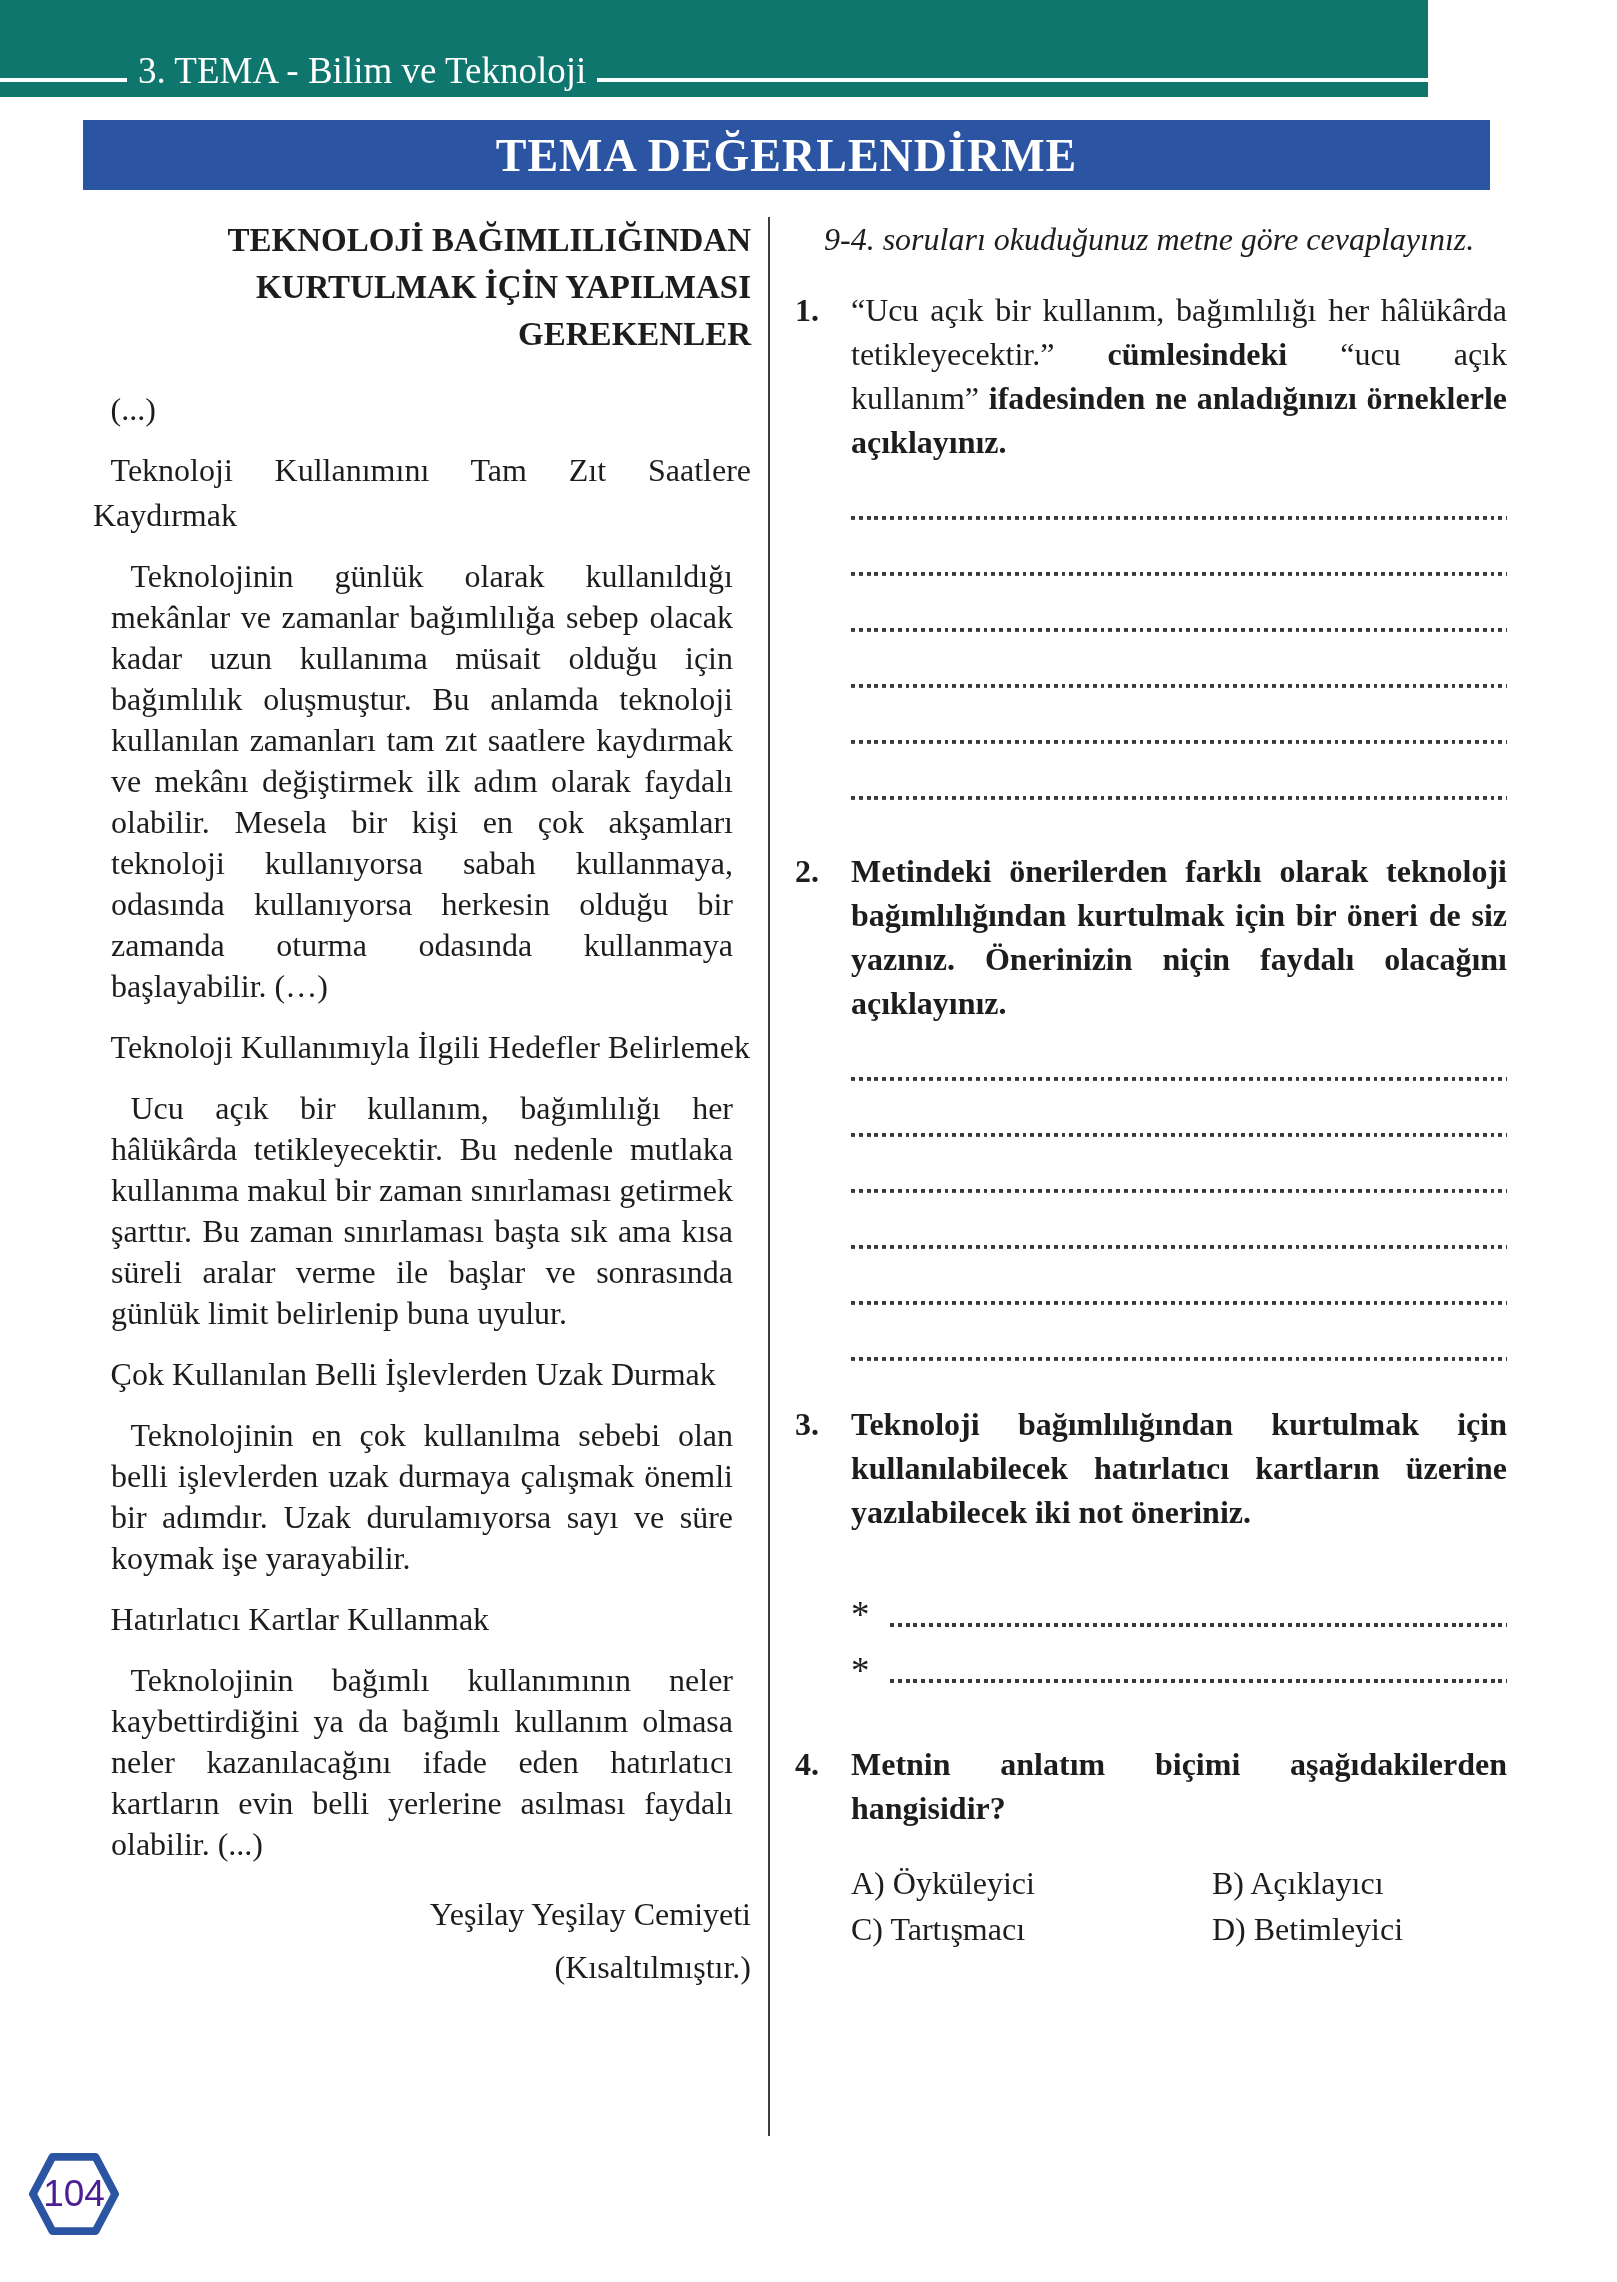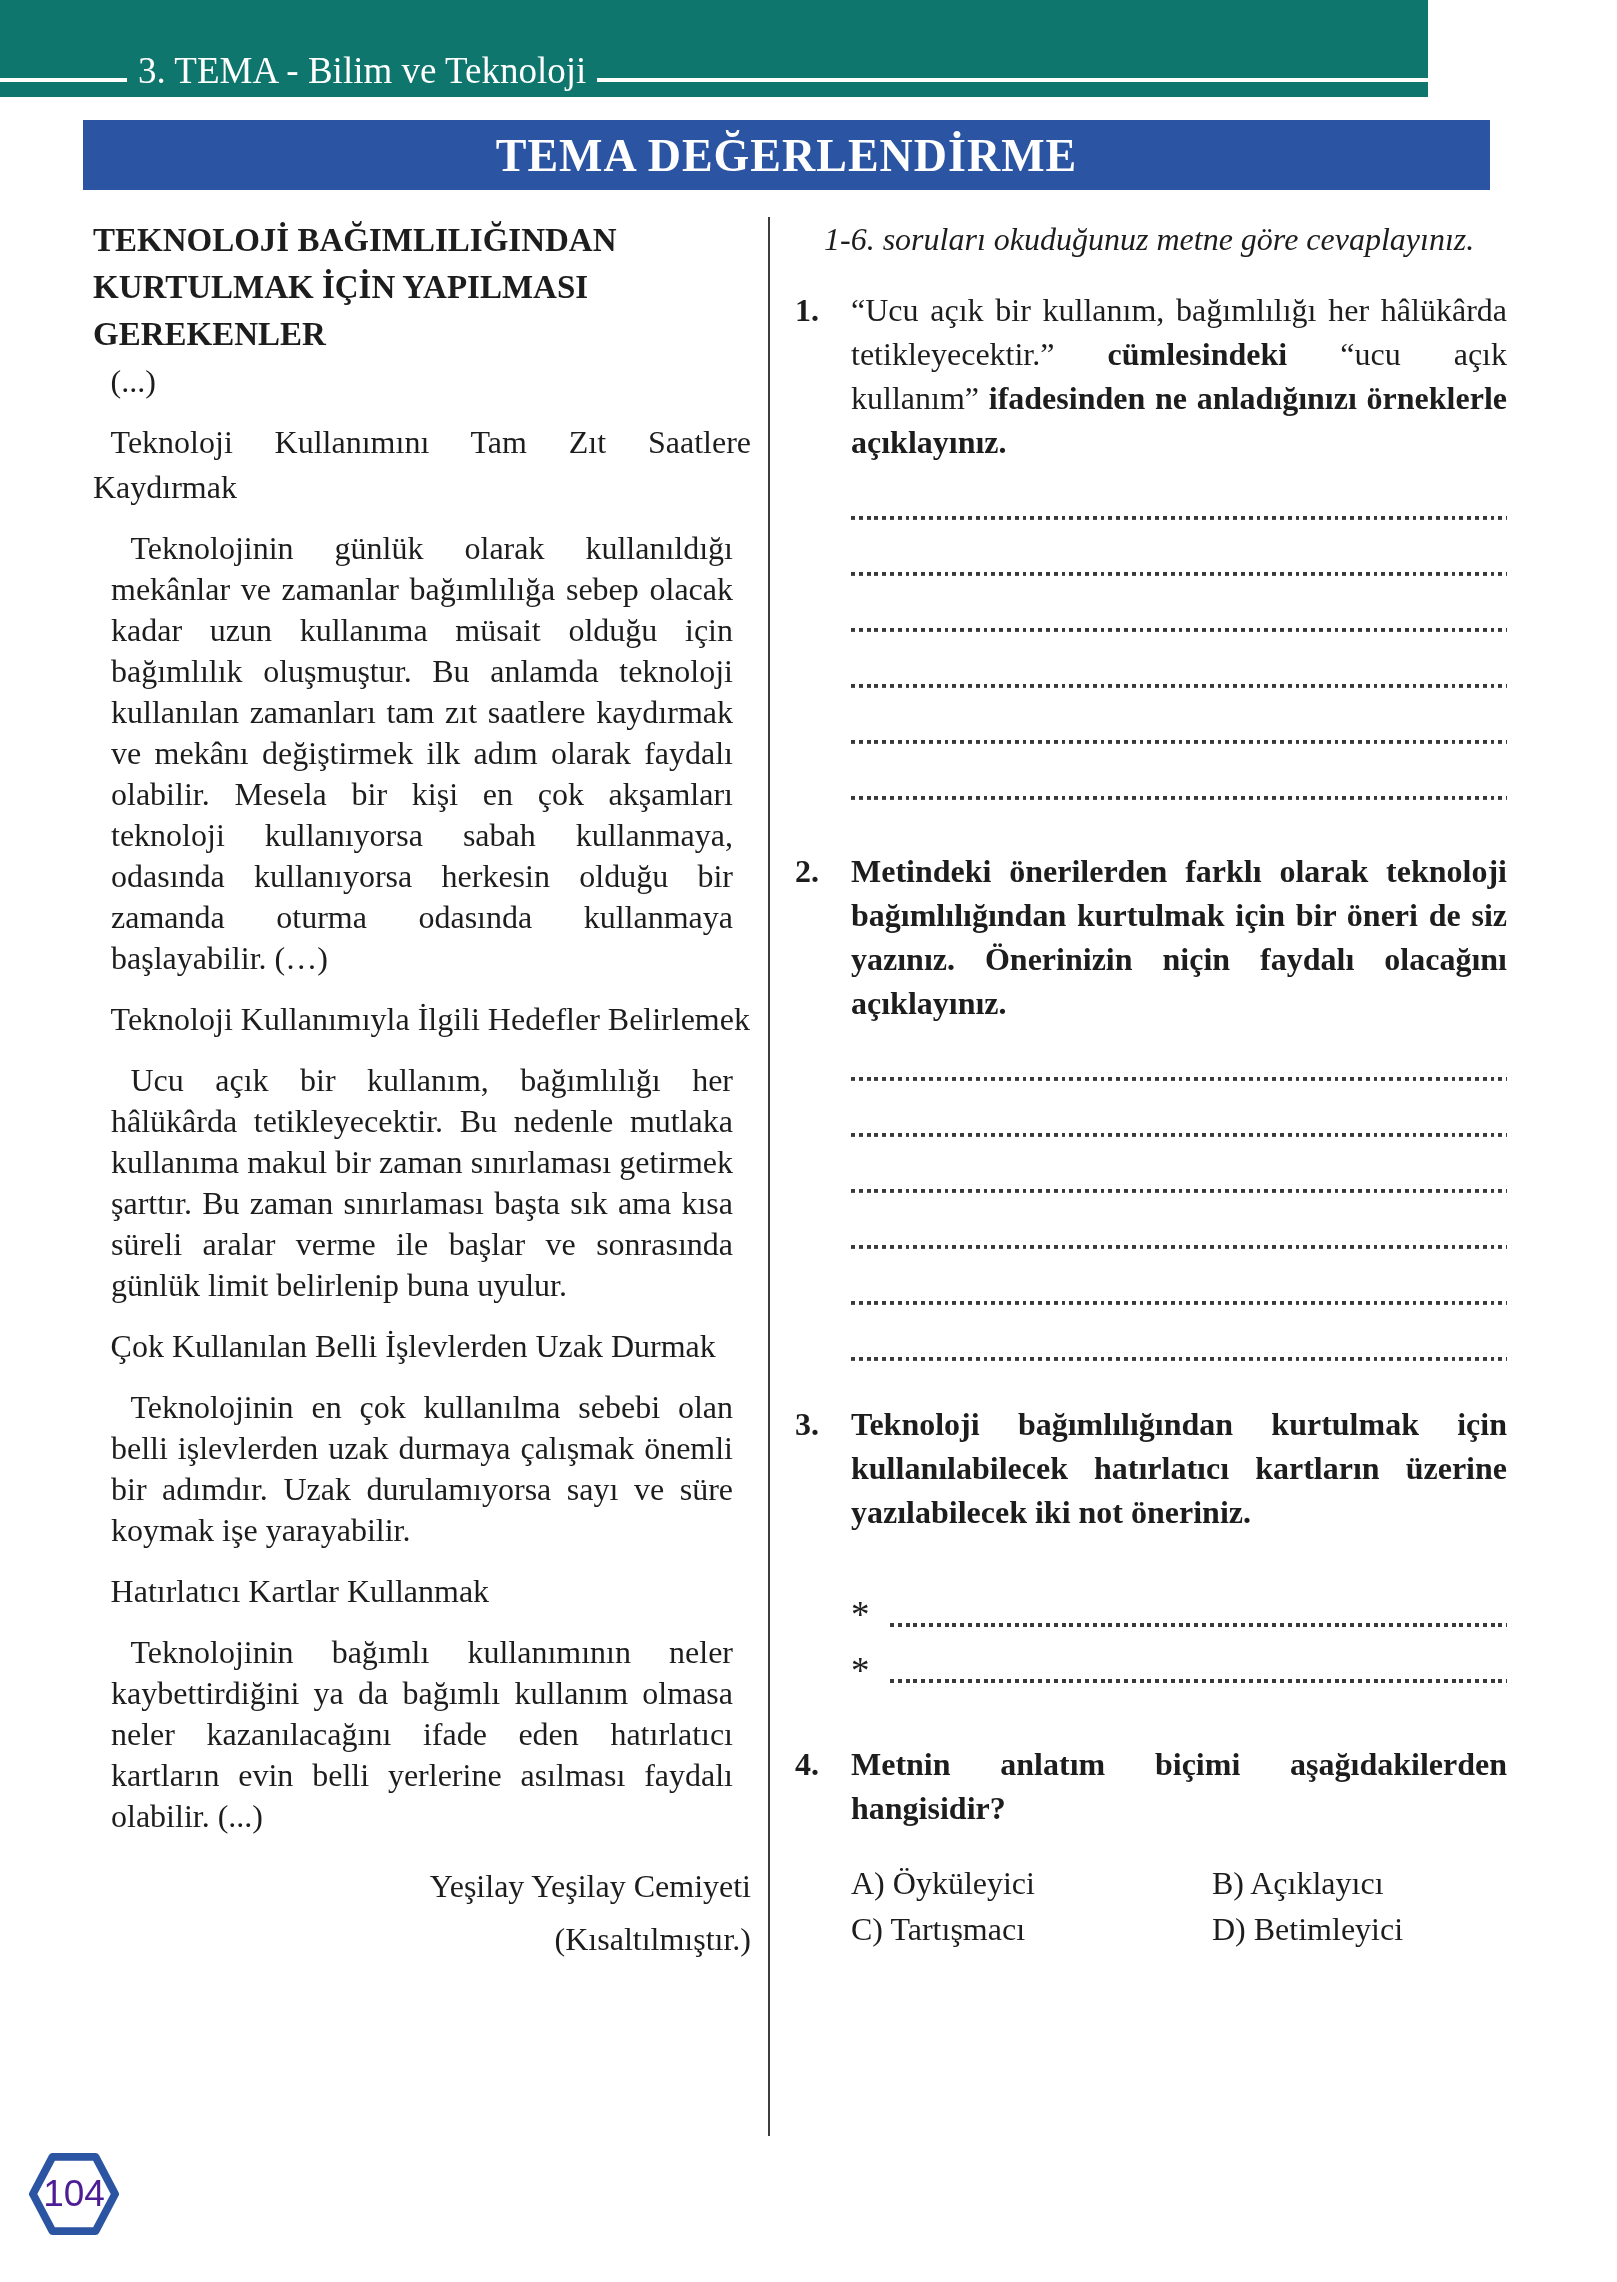--- a/index.html
+++ b/index.html
@@ -25,22 +25,22 @@
   .banner .btitle { font-size:46px; font-weight:bold; color:#ffffff; letter-spacing:1px; }
 
   
   .divider { position:absolute; left:768px; top:217px; width:2px; height:1919px; background:#3d3d3d; }
 
   .col-left {
     position:absolute; left:93px; top:217px; width:658px;
     font-size:32px; line-height:41px; text-align:justify;
   }
   .reading-title {
-    text-align:left; font-weight:bold; line-height:47px; font-size:33px;
-    white-space:pre-line; margin:0 0 3px 0;
+    text-align:right; font-weight:bold; line-height:47px; font-size:33px;
+    white-space:pre-line; margin:0 0 31px 0;
   }
   .ellipsis { text-align:left; margin:0; text-indent:17.6px; }
   .sec-heading { font-weight:normal; text-align:justify; text-indent:17.6px; margin:17.6px 0 15.6px 0; line-height:45px; }
   .sec-par { margin:18px; text-indent:19.5px; }
   .signature { text-align:right; margin-top:29px; }
   .signature-note { text-align:right;margin-top:12px; }
 
   .col-right {
     position:absolute; left:795px; top:217px; width:712px;
     font-size:32px; line-height:44px;
@@ -123,21 +123,21 @@
     <div>
       <div class="sec-heading">Hatırlatıcı Kartlar Kullanmak</div>
       <p class="sec-par">Teknolojinin bağımlı kullanımının neler kaybettirdiğini ya da bağımlı kullanım olmasa neler kazanılacağını ifade eden hatırlatıcı kartların evin belli yerlerine asılması faydalı olabilir. (...)</p>
     </div>
 
     <div class="signature">Yeşilay Yeşilay Cemiyeti</div>
     <div class="signature-note">(Kısaltılmıştır.)</div>
   </div>
 
   <div class="col-right">
-    <div class="intro">1-6. soruları okuduğunuz metne göre cevaplayınız.</div>
+    <div class="intro">9-4. soruları okuduğunuz metne göre cevaplayınız.</div>
 
     <div class="question q1">
       <span class="qnum">1.</span>
       <div class="qtext"><span>“Ucu açık bir kullanım, bağımlılığı her hâlükârda tetikleyecektir.” </span><span style="font-weight: bold;">cümlesindeki </span><span>“ucu açık kullanım” </span><span style="font-weight: bold;">ifadesinden ne anladığınızı örneklerle açıklayınız.</span></div>
       <div class="answers">
           <div class="dotline"></div>
           <div class="dotline"></div>
           <div class="dotline"></div>
           <div class="dotline"></div>
           <div class="dotline"></div>

